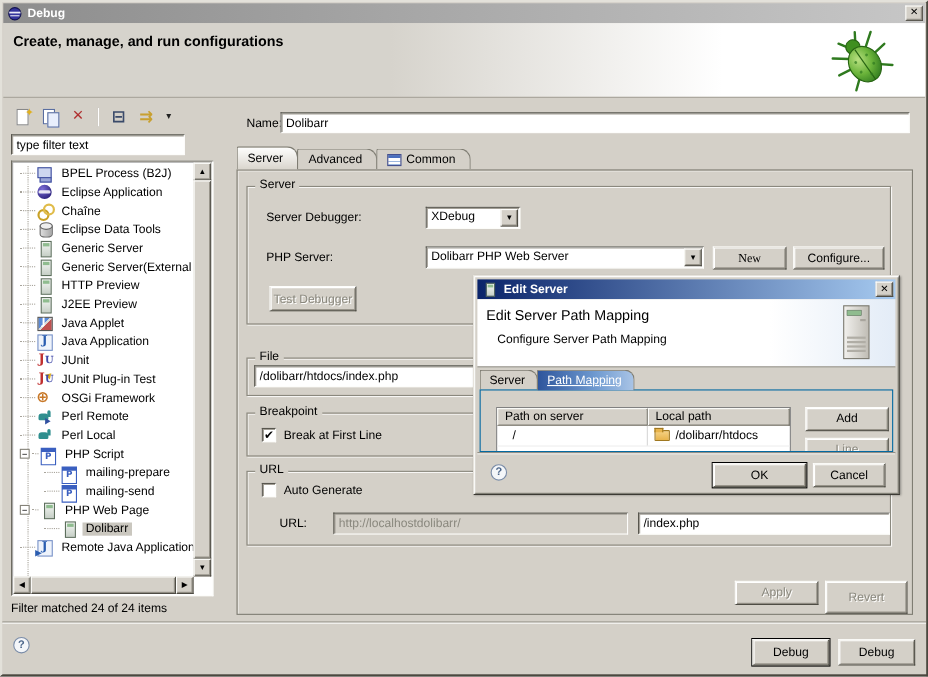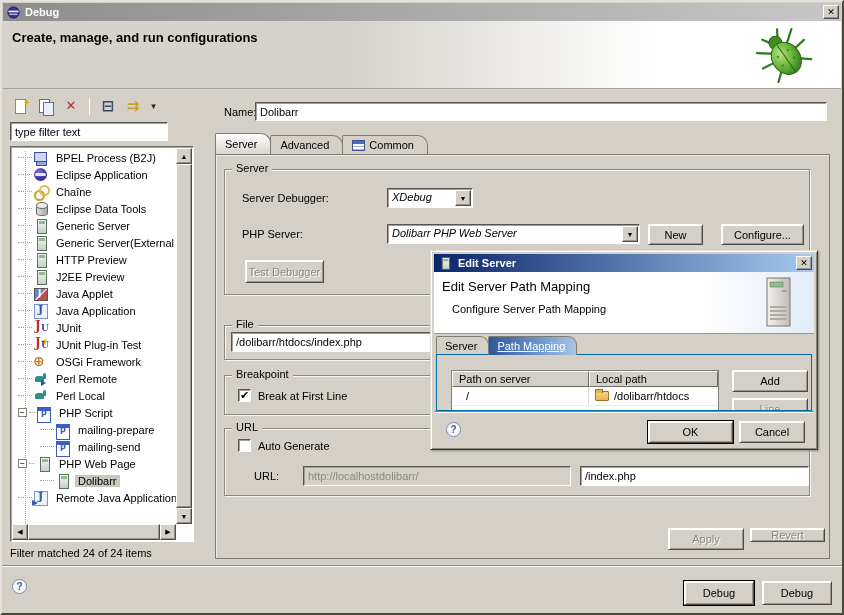--- a/index.html
+++ b/index.html
@@ -26,21 +26,21 @@
       box-shadow:inset 1px 1px 0 #fff,inset -1px -1px 0 #98948a;
       display:flex;align-items:center;justify-content:center;font-size:11px;cursor:default;}
   .b3d.focus{box-shadow:0 0 0 1px #000,inset 1px 1px 0 #fff,inset -1px -1px 0 #98948a;}
   .b3d.disabled{color:#8a887e;text-shadow:1px 1px 0 #fff;}
   .inp{position:absolute;background:#fff;border:1px solid;
       border-color:#58564e #fdfdfb #fdfdfb #58564e;box-shadow:inset 1px 1px 0 #a39f96;
       font:11px "Liberation Sans",sans-serif;padding:2px 4px;color:#000;}
   .inp.disabled{background:#d4d0c8;color:#8a887e;}
   .combo{position:absolute;background:#fff;border:1px solid;
       border-color:#58564e #fdfdfb #fdfdfb #58564e;box-shadow:inset 1px 1px 0 #a39f96;
-      padding:2px 20px 6px 4px;white-space:nowrap;overflow:hidden;font-style:italic;}
+      padding:2px 20px 6px 4px;white-space:nowrap;overflow:hidden;}
   .combo .ca{position:absolute;right:1px;top:1px;bottom:1px;width:16px;background:#d4d0c8;
       border:1px solid;border-color:#fdfdfb #4e4c44 #4e4c44 #fdfdfb;
       box-shadow:inset -1px -1px 0 #98948a;display:flex;align-items:center;justify-content:center;}
   .combo .ca:before{content:"▼";font-size:7px;}
   .cb{position:absolute;width:13px;height:13px;background:#fff;border:1px solid;
       border-color:#58564e #fdfdfb #fdfdfb #58564e;box-shadow:inset 1px 1px 0 #a39f96;
       font:bold 11px/12px "DejaVu Sans",sans-serif;text-align:center;}
   .lbl{position:absolute;white-space:nowrap;}
   .grp{position:absolute;border:1px solid #8a887e;box-shadow:inset 1px 1px 0 rgba(255,255,255,.8),1px 1px 0 rgba(255,255,255,.8);}
   .grp .leg{position:absolute;top:-8px;left:7px;background:#d4d0c8;padding:0 4px;}
@@ -370,21 +370,21 @@
   <div class="lbl" style="left:240px;top:190px;">Server Debugger:</div>
   <div class="combo" style="left:385px;top:186px;width:86px;height:20px;">
     <span>XDebug</span>
     <span class="ca"></span>
   </div>
   <div class="lbl" style="left:240px;top:226px;">PHP Server:</div>
   <div class="combo" style="left:385px;top:222px;width:253px;height:20px;">
     <span>Dolibarr PHP Web Server</span>
     <span class="ca"></span>
   </div>
-  <div class="b3d" style="left:646px;top:222px;width:55px;height:21px;">New</div>
+  <div class="b3d" style="left:646px;top:222px;width:67px;height:21px;font-family:Liberation Serif, serif;">New</div>
   <div class="b3d" style="left:719px;top:222px;width:83px;height:21px;">Configure...</div>
   <div class="b3d disabled" style="left:243px;top:258px;width:79px;height:23px;">Test Debugger</div>
 
   <div class="grp" style="left:222px;top:323px;width:586px;height:35px;">
     <span class="leg">File</span>
   </div>
   <input class="inp" style="left: 229px; top: 330px; width: 572px; height: 20px;" value="/dolibarr/htdocs/index.php">
 
   <div class="grp" style="left:222px;top:373px;width:586px;height:40px;">
     <span class="leg">Breakpoint</span>
@@ -395,21 +395,21 @@
   <div class="grp" style="left:222px;top:426px;width:586px;height:68px;">
     <span class="leg">URL</span>
   </div>
   <div class="cb" style="left:236px;top:437px;"></div>
   <div class="lbl" style="left:256px;top:438px;">Auto Generate</div>
   <div class="lbl" style="left:252px;top:468px;">URL:</div>
   <input class="inp disabled" style="left: 301px; top: 464px; width: 268px; height: 20px;" value="http://localhostdolibarr/">
   <input class="inp" style="left: 578px; top: 464px; width: 229px; height: 20px;" value="/index.php">
 
   <div class="b3d disabled" style="left:666px;top:526px;width:76px;height:22px;">Apply</div>
-  <div class="b3d disabled" style="left:748px;top:526px;width:75px;height:14px;">Revert</div>
+  <div class="b3d disabled" style="left:748px;top:526px;width:75px;height:30px;">Revert</div>
 
   <div class="abs" style="left:0;right:0;top:563px;height:2px;border-top:1px solid #8a887e;border-bottom:1px solid #fdfdfb;"></div>
   <div class="help" style="left:10px;top:577px;">?</div>
   <div class="b3d focus" style="left:682px;top:579px;width:70px;height:24px;">Debug</div>
   <div class="b3d" style="left:760px;top:579px;width:70px;height:24px;">Debug</div>
 
   <div class="dialog">
     <div class="titlebar2">
       <span class="ticon server" style="transform:scale(.85);margin:0;"></span>
       <span class="t">Edit Server</span>

